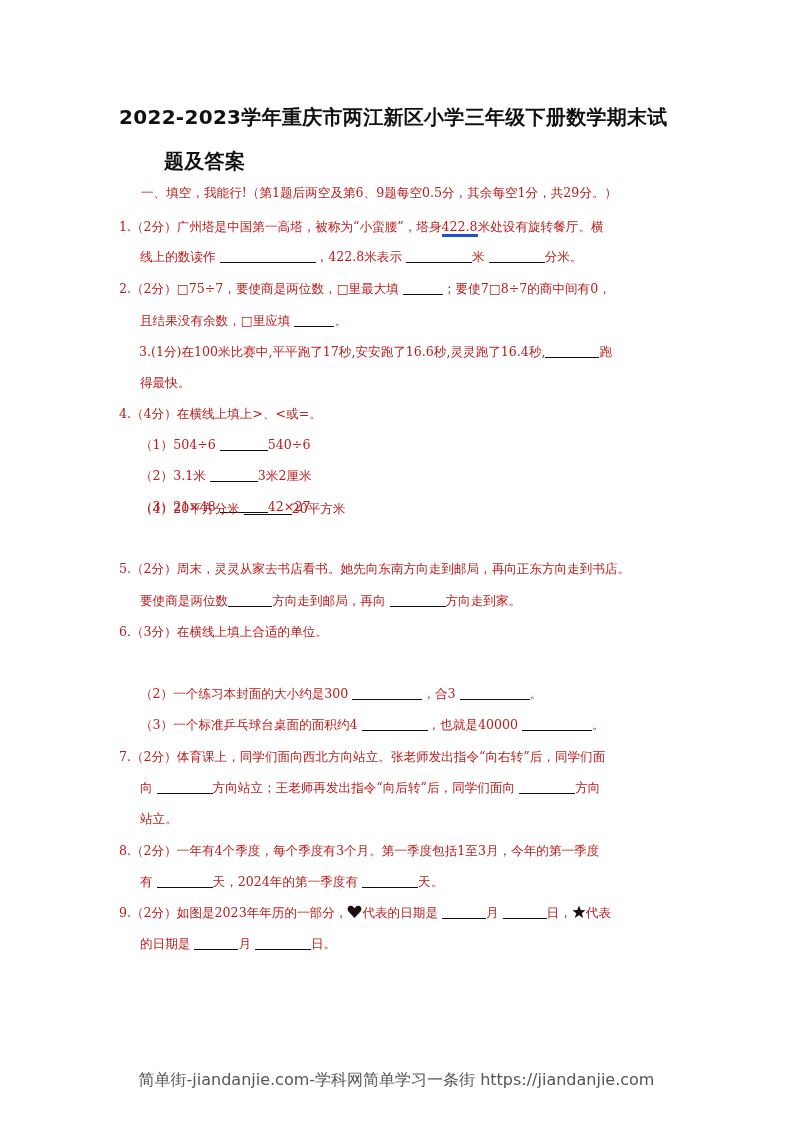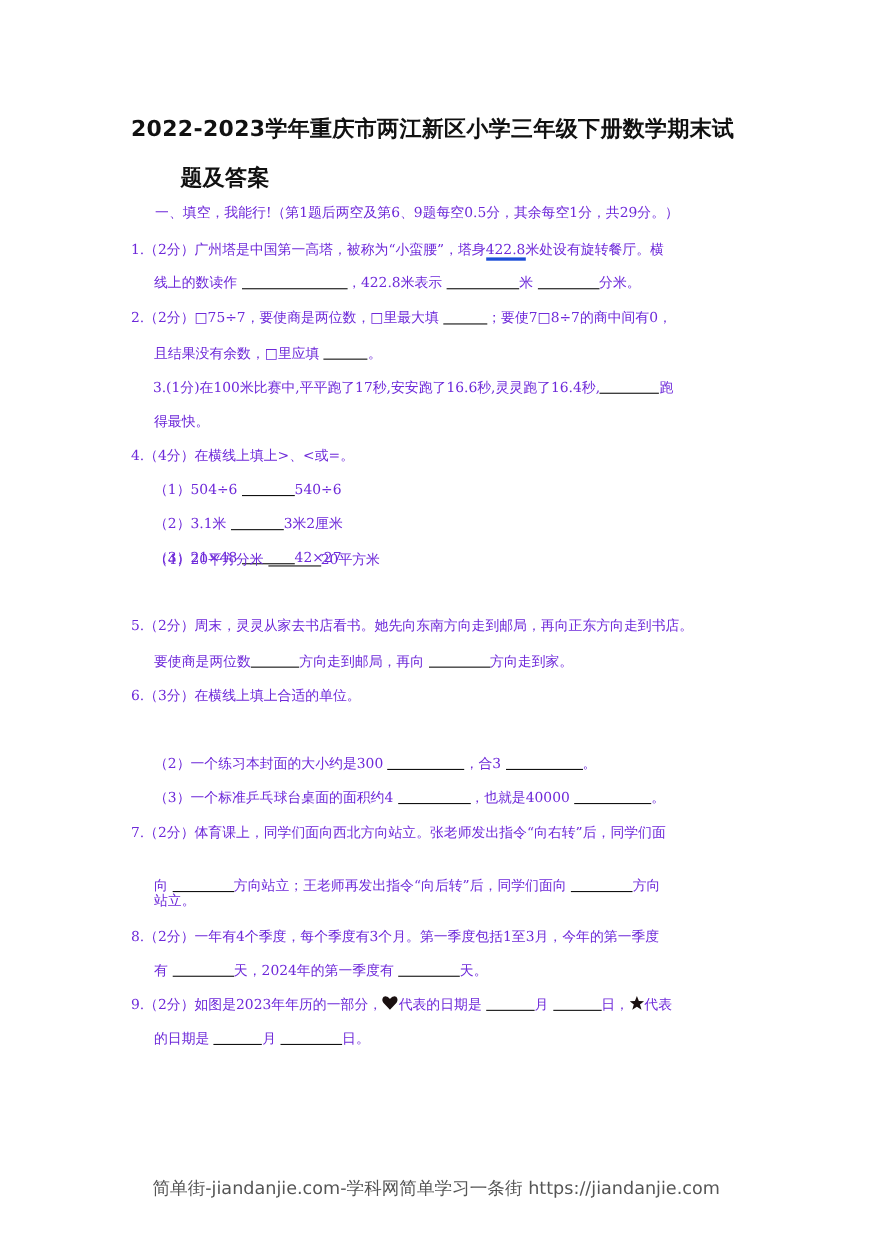--- a/index.html
+++ b/index.html
@@ -2,21 +2,21 @@
 <html><head>
 <meta charset="utf-8">
 <style>
   html, body { margin: 0; padding: 0; background: #ffffff; }
   body { width: 793px; height: 1122px; position: relative; overflow: hidden;
          font-family: "DejaVu Serif", "Liberation Serif", serif; color: #1a1a1a; }
   .page { position: absolute; left: 0; top: 0; width: 793px; height: 1122px; }
   .title { position: absolute; left: 119px; width: 560px;
            font-family: "DejaVu Sans", "Liberation Sans", sans-serif; font-weight: bold;
            font-size: 20px; letter-spacing: 0.3px; color: #111; white-space: nowrap; }
-  .line { position: absolute; font-size: 12.6px; white-space: nowrap; line-height: 18px; color: #6d28d9; }
+  .line { position: absolute; font-size: 12.6px; white-space: nowrap; line-height: 18px; color: #b91c1c; }
   .blank { display: inline-block; border-bottom: 1px solid #111; height: 13px; vertical-align: -2px; }
   .uline { border-bottom: 3px solid #1d4ed8; }
   .icon { display: inline-block; vertical-align: -2px; }
   .footer { position: absolute; top: 1070px; left: 0; width: 793px; text-align: center;
             font-family: "DejaVu Sans", "Liberation Sans", sans-serif; font-size: 16px; color: #555; }
 </style>
 </head>
 <body>
 
 <div class="page">
@@ -80,21 +80,21 @@
     <span class="blank" style="width:70px;"></span><span>，合3</span>
     <span class="blank" style="width:70px;"></span><span>。</span>
   </div>
   <div class="line" style="top:716px; left:140px;">
     <span>（3）一个标准乒乓球台桌面的面积约4</span>
     <span class="blank" style="width:66px;"></span><span>，也就是40000</span>
     <span class="blank" style="width:70px;"></span><span>。</span>
   </div>
 
   <div class="line" style="top:748px; left:119px;">7.（2分）体育课上，同学们面向西北方向站立。张老师发出指令“向右转”后，同学们面</div>
-  <div class="line" style="top:779px; left:140px;margin-top:17px;">
+  <div class="line" style="top:779px; left:140px;">
     <span>向</span>
     <span class="blank" style="width:56px;"></span><span>方向站立；王老师再发出指令“向后转”后，同学们面向</span>
     <span class="blank" style="width:56px;"></span><span>方向</span>
   </div>
   <div class="line" style="top:810px; left:140px;">站立。</div>
 
   <div class="line" style="top:842px; left:119px;">8.（2分）一年有4个季度，每个季度有3个月。第一季度包括1至3月，今年的第一季度</div>
   <div class="line" style="top:873px; left:140px;">
     <span>有</span>
     <span class="blank" style="width:56px;"></span><span>天，2024年的第一季度有</span>

